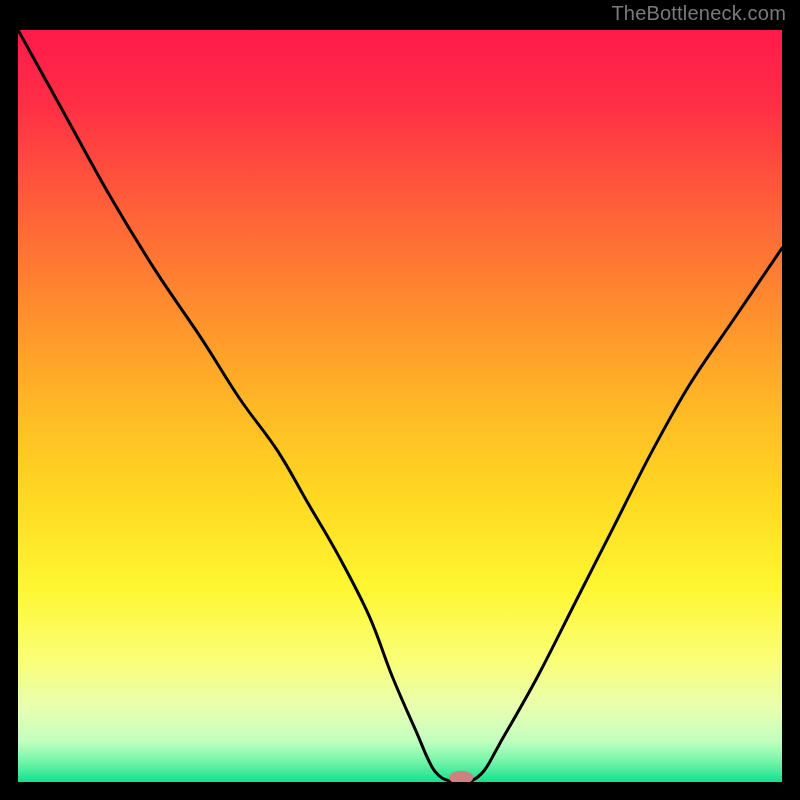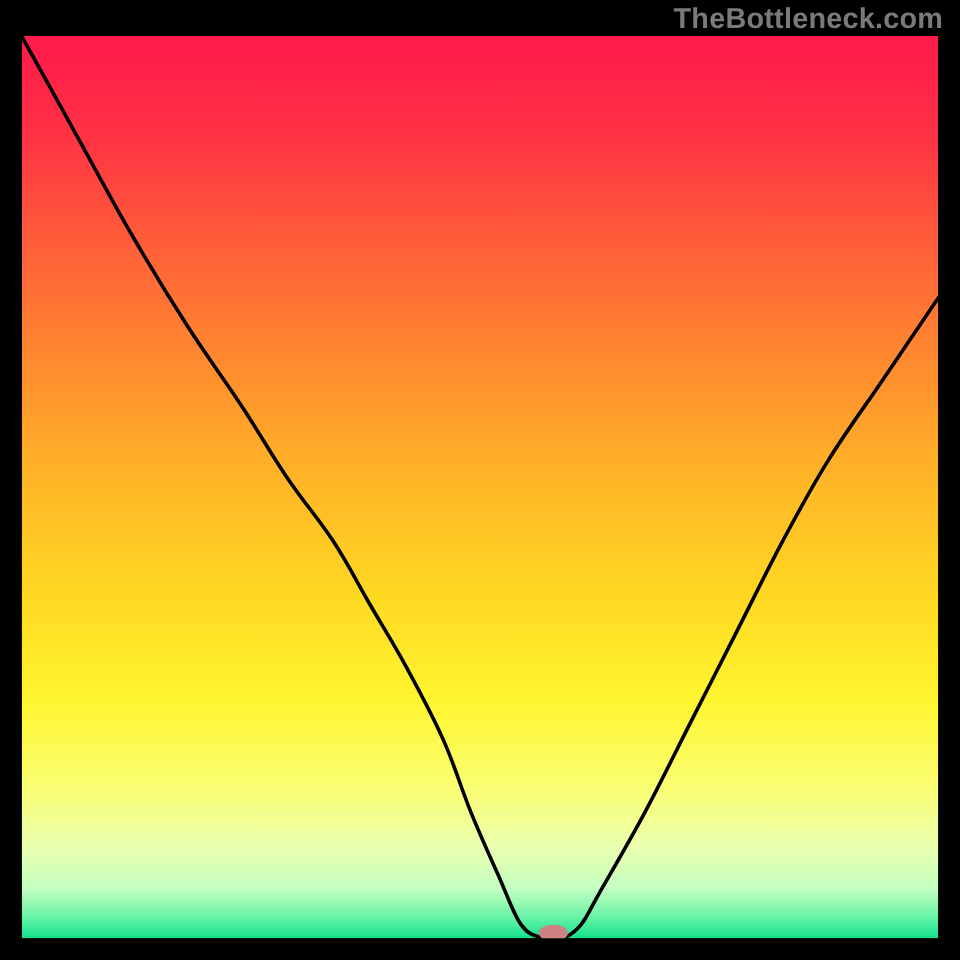--- a/index.html
+++ b/index.html
@@ -16,22 +16,22 @@
     top: 30px;
     width: 764px;
     height: 752px;
     overflow: hidden;
   }
   .watermark {
     position: absolute;
     top: 2px;
     right: 14px;
     font-family: Arial, Helvetica, sans-serif;
-    font-size: 24px;
-    font-weight: 700;
+    font-size: 20px;
+    font-weight: 400;
     color: #7a7a7a;
     letter-spacing: 0.2px;
   }
   svg { display: block; }
   .curve {
     fill: none;
     stroke: #000;
     stroke-width: 3;
     stroke-linejoin: round;
     stroke-linecap: round;

